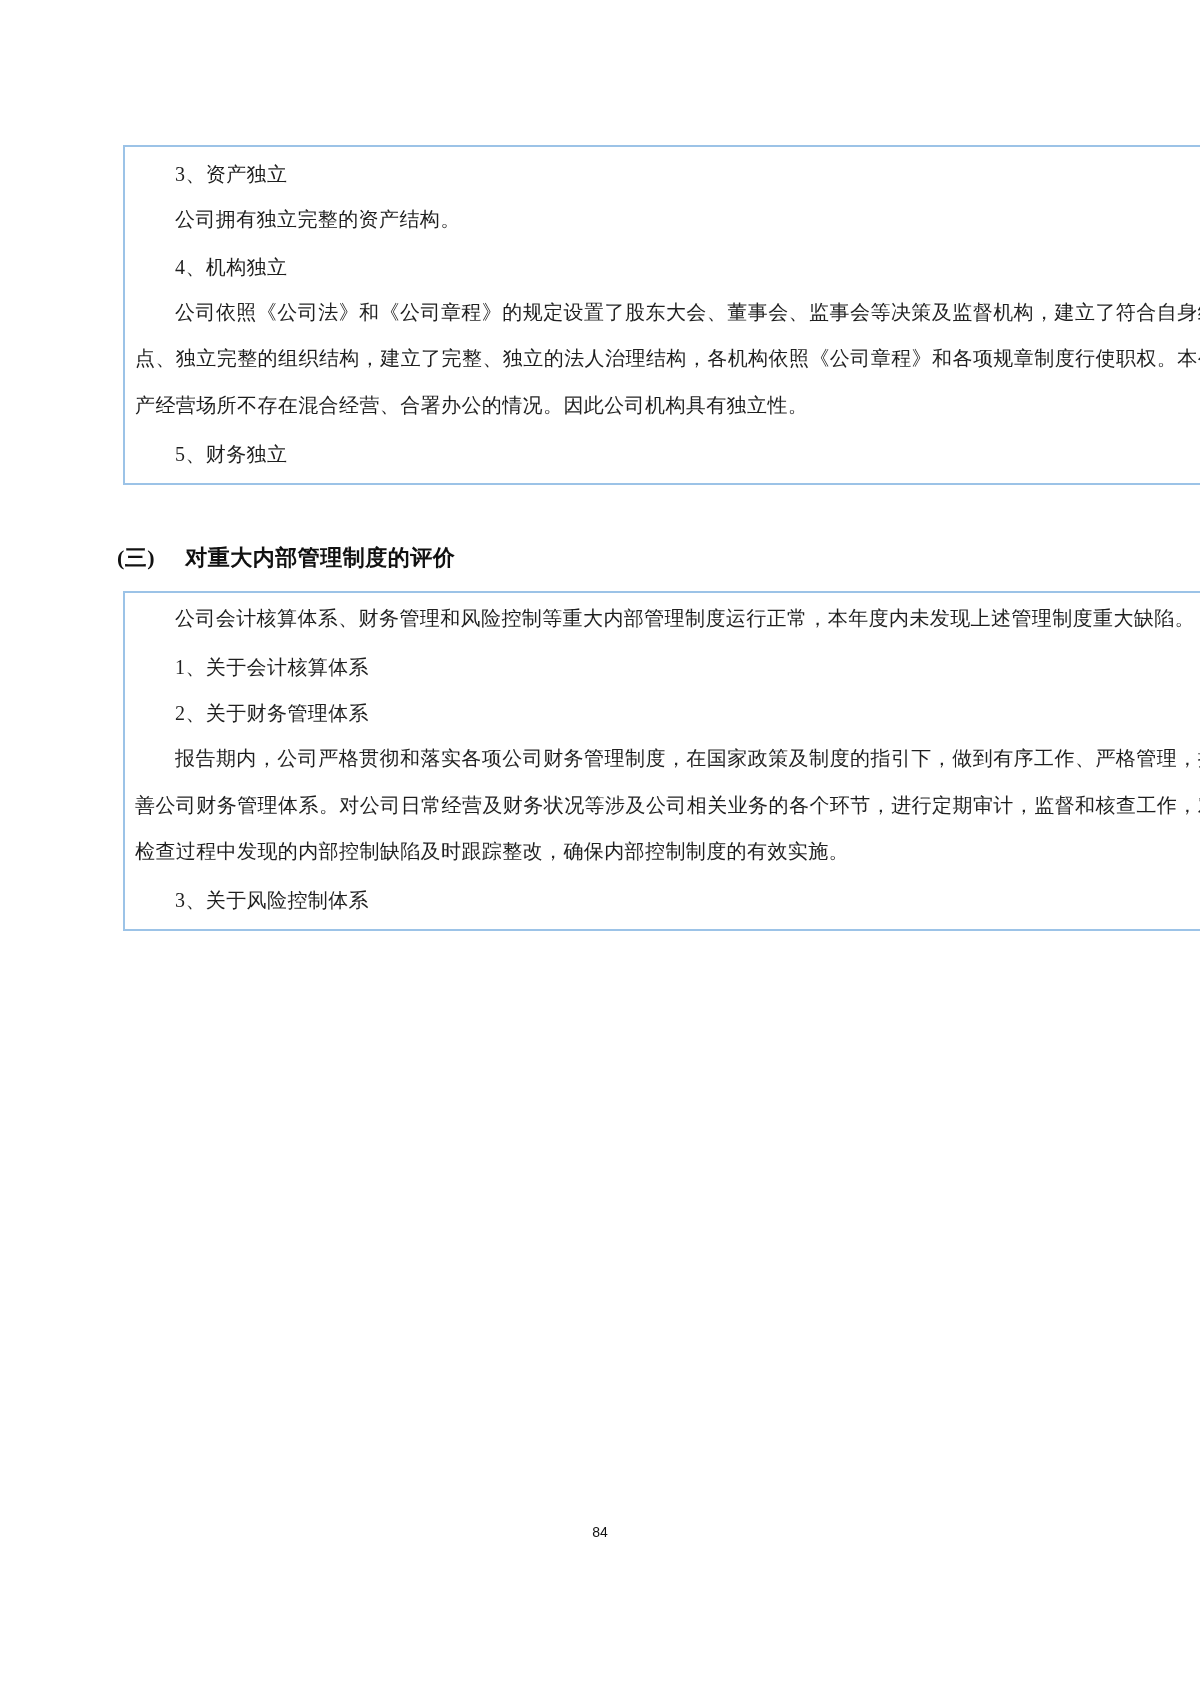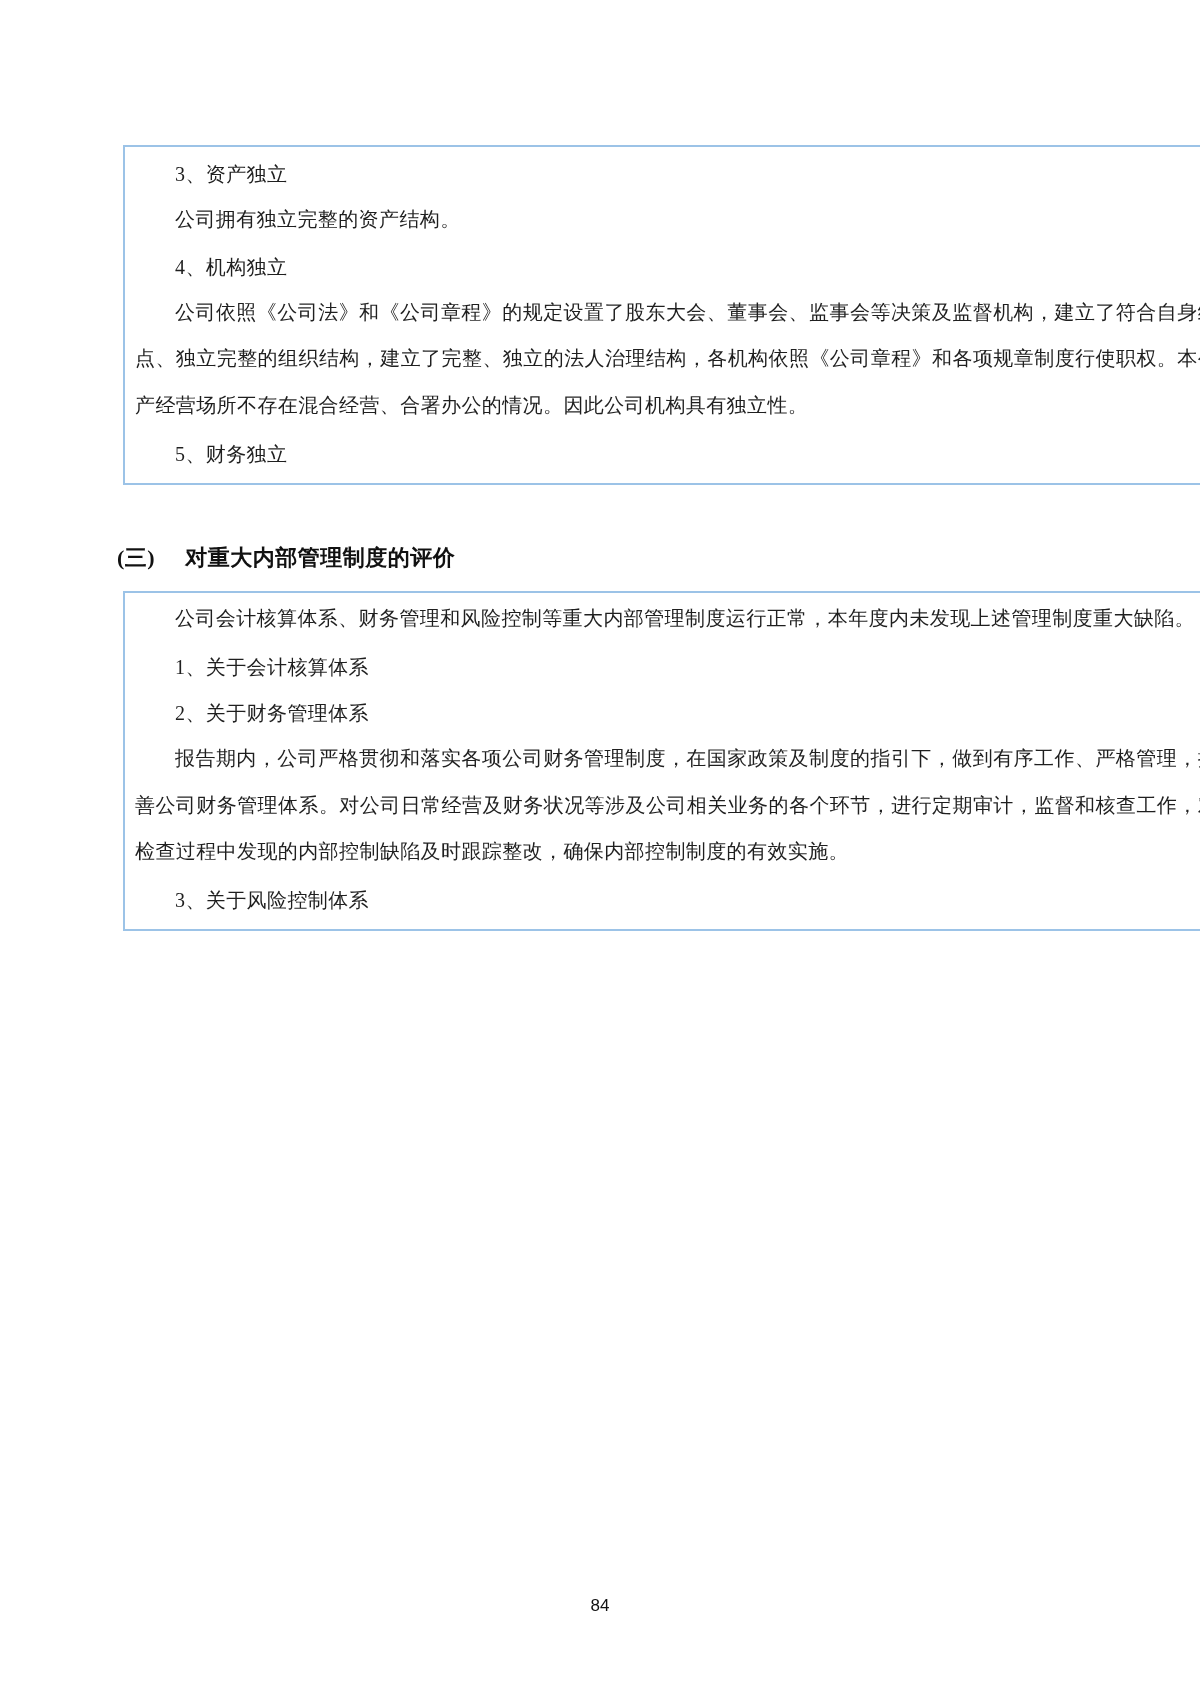--- a/index.html
+++ b/index.html
@@ -46,26 +46,26 @@
     margin: 58px 0 18px -6px;
     line-height: 30px;
     letter-spacing: 0.5px;
   }
   .heading-tab {
     display: inline-block;
     width: 30px;
   }
   .page-number {
     position: absolute;
-    top: 1596px;
+    top: 1524px;
     left: 0;
     width: 100%;
     text-align: center;
     font-family: "Liberation Sans", sans-serif;
-    font-size: 17px;
+    font-size: 14px;
     color: #111111;
   }
 </style>
 </head>
 <body>
 
 <div class="page">
   <div class="content">
 
     <section class="text-box">

